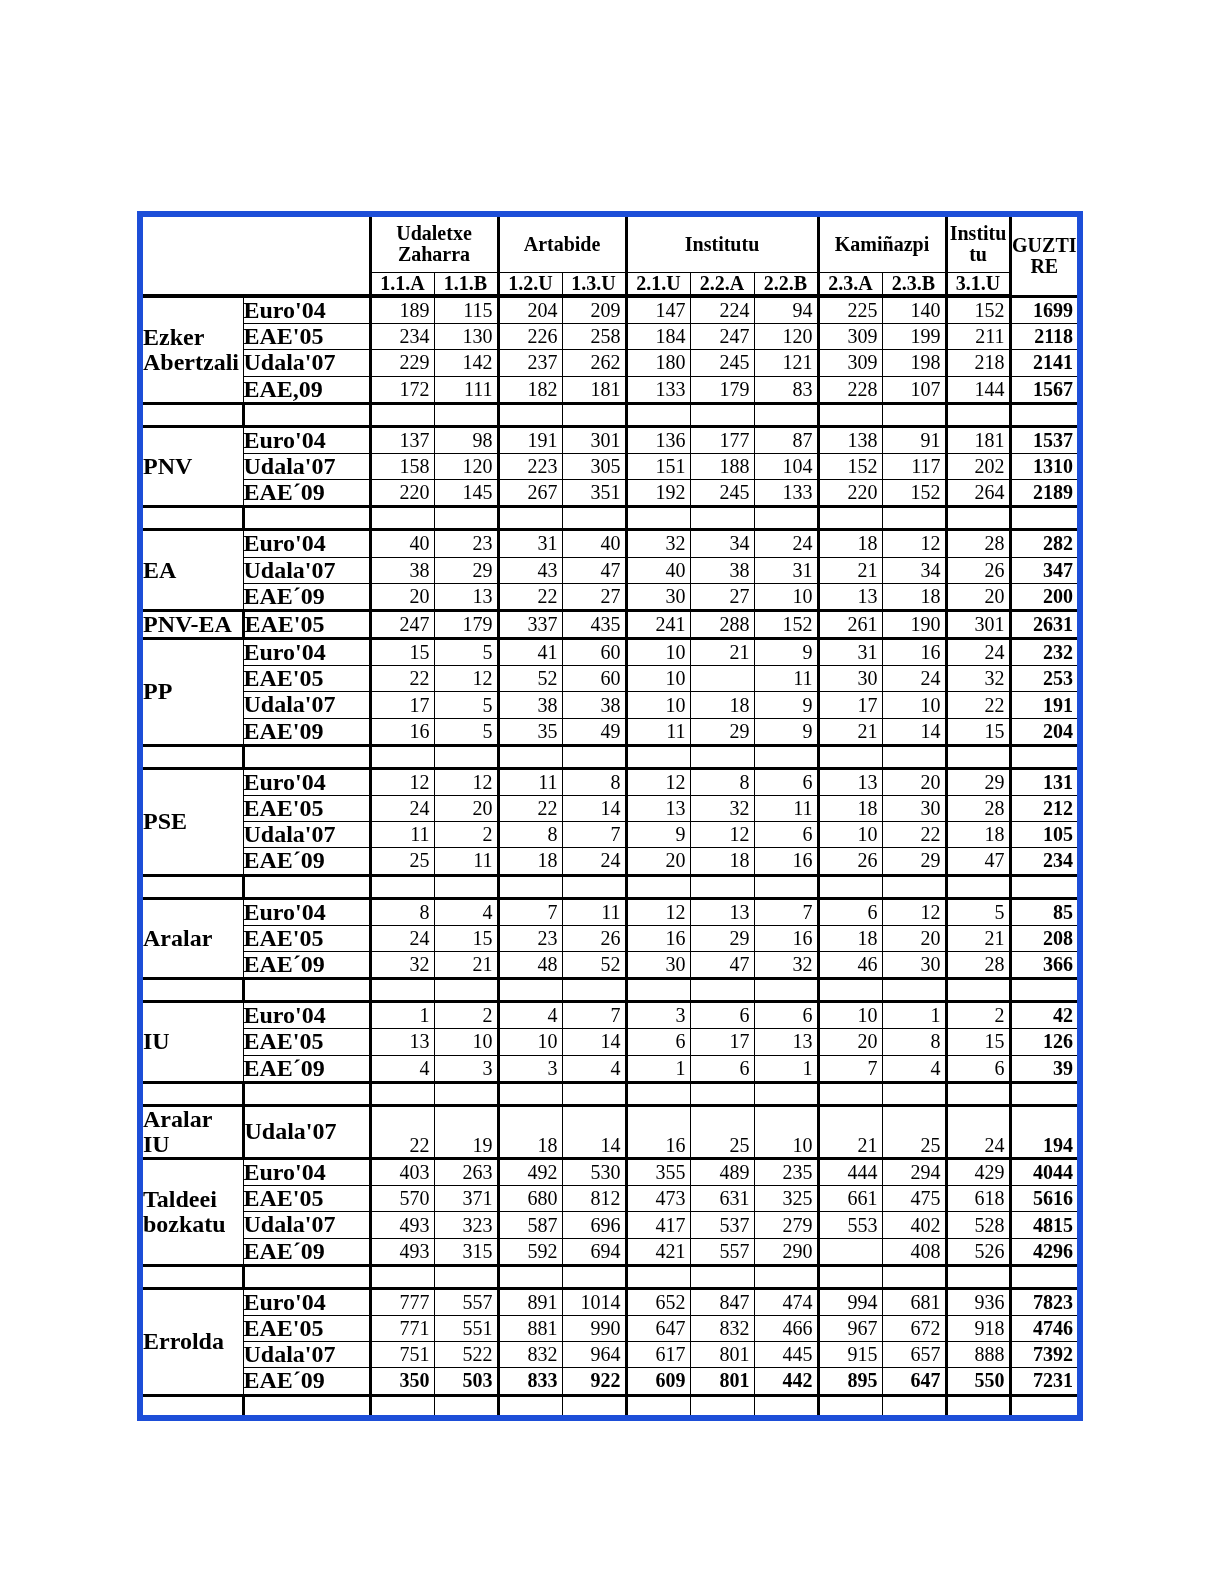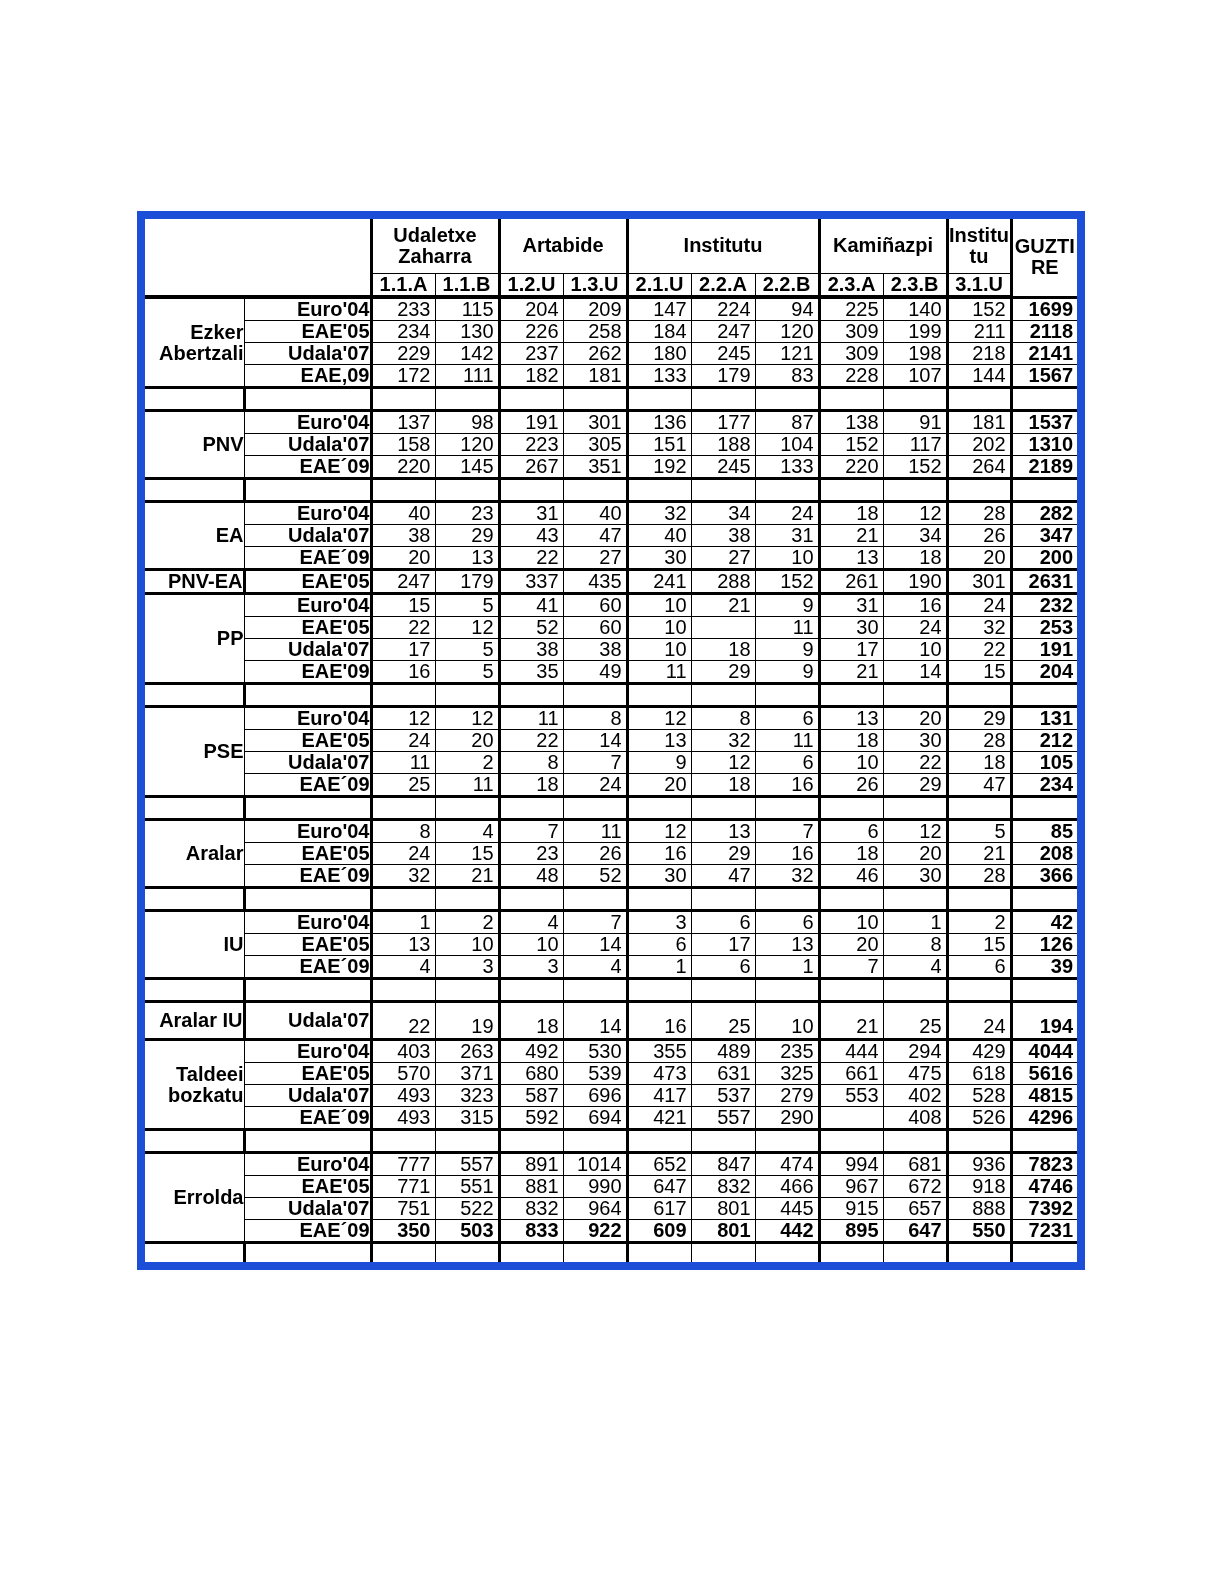--- a/index.html
+++ b/index.html
@@ -11,22 +11,23 @@
     color: #000000;
   }
   .table-wrap {
     position: absolute;
     left: 137px; top: 211px;
   }
   table.results {
     border-collapse: collapse;
     table-layout: fixed;
     width: 940px;
-    border: 8px solid #1d4ed8;
+    border: 6px solid #1d4ed8;
     background: #fff;
+    font-family: Liberation Serif, serif;
   }
   td, th {
     border: 1.5px solid #000;
     overflow: hidden;
     vertical-align: middle;
     padding: 0;
     line-height: 1.05;
   }
   th {
     font-weight: bold;
@@ -34,22 +35,22 @@
     text-align: center;
     word-wrap: break-word;
     overflow-wrap: anywhere;
   }
   thead tr.group-row th { height: 58px; }
   thead tr.code-row th { height: 24px; }
   thead tr.code-row th { border-bottom: 4px solid #000; }
   th.corner { border-bottom: 4px solid #000; }
   td.party, td.year {
     font-weight: bold;
-    font-size: 20px;
-    text-align: right;
+    font-size: 24px;
+    text-align: left;
     word-wrap: break-word;
   }
   td.num {
     text-align: right;
     padding-right: 4px;
     font-size: 20px;
     font-weight: normal;
   }
   td.total { font-weight: bold; }
   tr.datarow { height: 22px; }
@@ -103,21 +104,21 @@
           <th>2.2.B</th>
           <th class="gstart">2.3.A</th>
           <th>2.3.B</th>
           <th class="gstart">3.1.U</th>
         </tr>
       </thead>
     <tbody>
         <tr class="datarow sec-start">
           <td class="party" rowspan="4">Ezker Abertzali</td>
           <td class="year">Euro'04</td>
-          <td class="num gstart">233</td>
+          <td class="num gstart">189</td>
           <td class="num">115</td>
           <td class="num gstart">204</td>
           <td class="num">209</td>
           <td class="num gstart">147</td>
           <td class="num">224</td>
           <td class="num">94</td>
           <td class="num gstart">225</td>
           <td class="num">140</td>
           <td class="num gstart">152</td>
           <td class="num total gstart">1699</td>
@@ -583,21 +584,21 @@
           <td class="num gstart">444</td>
           <td class="num">294</td>
           <td class="num gstart">429</td>
           <td class="num total gstart">4044</td>
         </tr>
         <tr class="datarow">
           <td class="year">EAE'05</td>
           <td class="num gstart">570</td>
           <td class="num">371</td>
           <td class="num gstart">680</td>
-          <td class="num">539</td>
+          <td class="num">812</td>
           <td class="num gstart">473</td>
           <td class="num">631</td>
           <td class="num">325</td>
           <td class="num gstart">661</td>
           <td class="num">475</td>
           <td class="num gstart">618</td>
           <td class="num total gstart">5616</td>
         </tr>
         <tr class="datarow">
           <td class="year">Udala'07</td>

